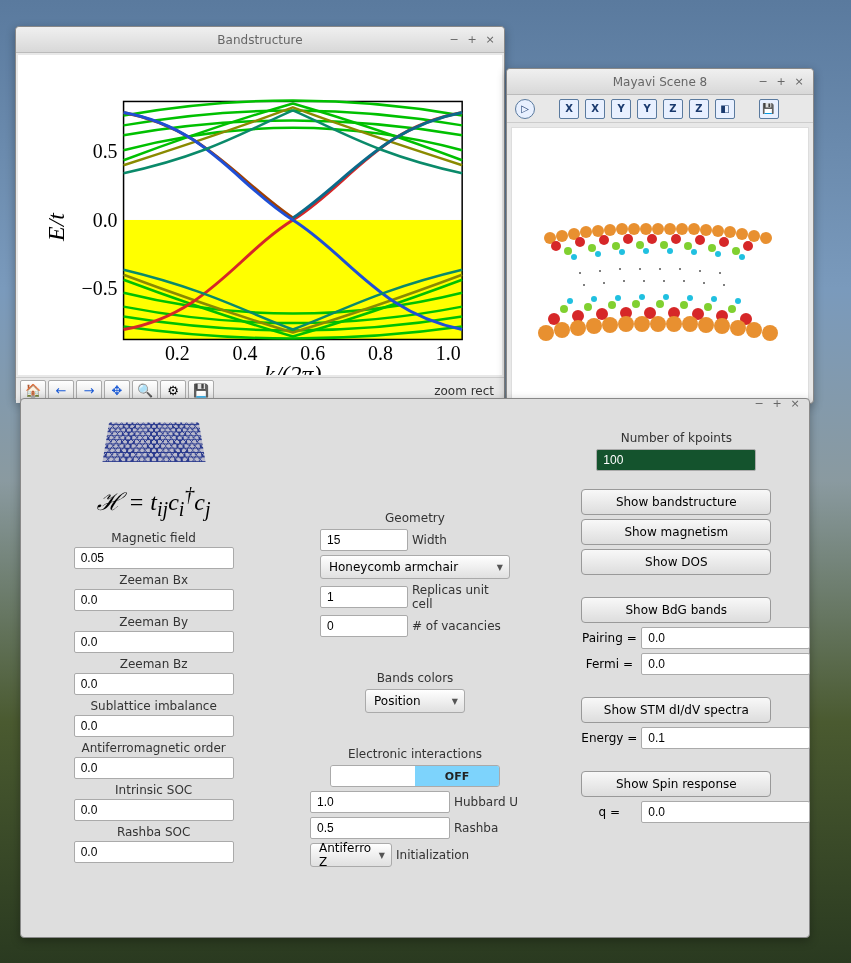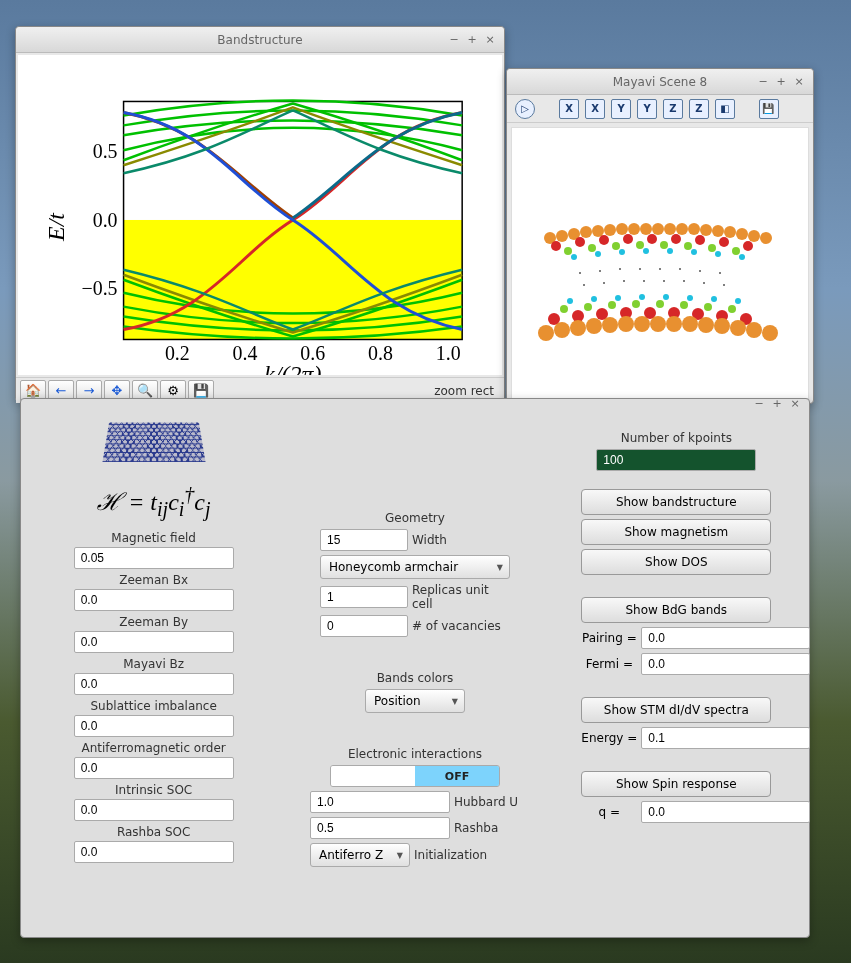--- a/index.html
+++ b/index.html
@@ -381,21 +381,21 @@
       </div>
       <div class="field">
         <label>Zeeman Bx</label>
         <input value="0.0" style="">
       </div>
       <div class="field">
         <label>Zeeman By</label>
         <input value="0.0" style="">
       </div>
       <div class="field">
-        <label>Mayavi Bz</label>
+        <label>Zeeman Bz</label>
         <input value="0.0" style="">
       </div>
       <div class="field">
         <label>Sublattice imbalance</label>
         <input value="0.0" style="">
       </div>
       <div class="field">
         <label>Antiferromagnetic order</label>
         <input value="0.0" style="">
       </div>
@@ -441,21 +441,21 @@
       </div>
       <div class="row row-full" style="width:210px">
         <input value="1.0" style="">
         <label>Hubbard U</label>
       </div>
       <div class="row row-full" style="width:210px">
         <input value="0.5" style="">
         <label>Rashba</label>
       </div>
       <div class="row" style="width:210px">
-        <div class="select" style="width:100px">
+        <div class="select" style="width:82px">
           <span>Antiferro Z</span>
         </div>
         <label>Initialization</label>
       </div>
     </div>
 
     <div class="col" style="padding-top:6px">
       <div class="section-label">Number of kpoints</div>
       <input class="ctrl-input sel-hilite" style="width: 160px;" value="100">
       <div style="height:10px"></div>

